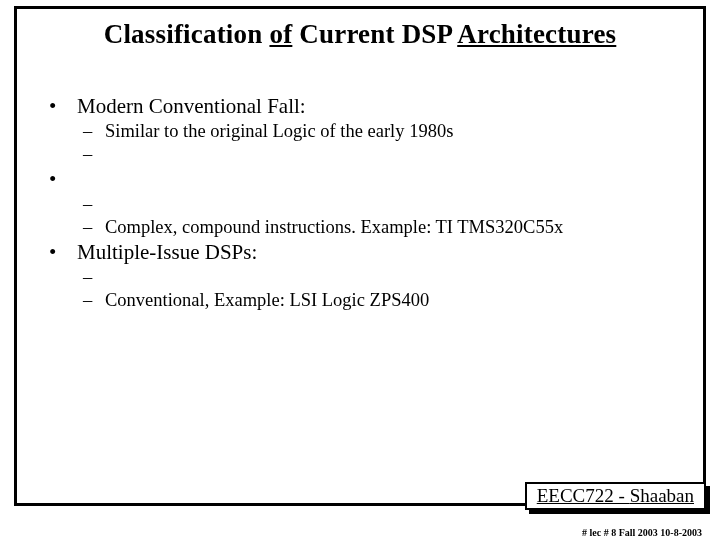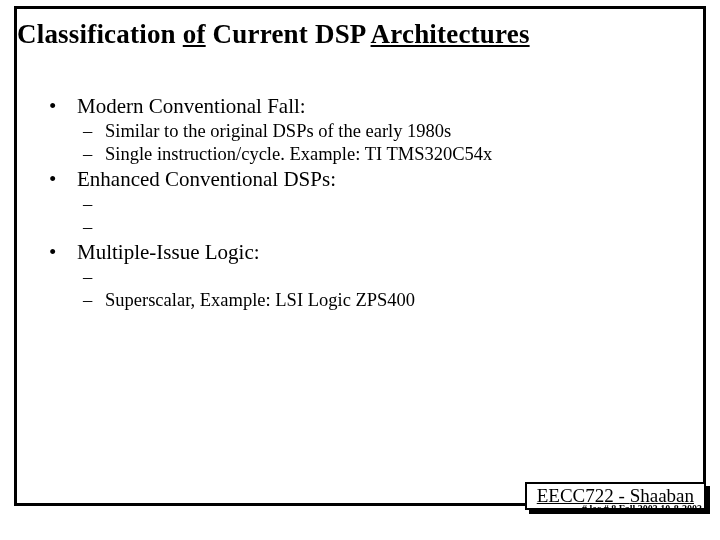--- a/index.html
+++ b/index.html
@@ -12,21 +12,21 @@
     }
     .slide-border {
       position: absolute;
       top: 6px; left: 14px;
       width: 692px;
       height: 500px;
       border: 3px solid #000;
       background: #fff;
     }
     .title {
-      text-align: left;
+      text-align: center;
       font-size: 27px;
       font-weight: bold;
       margin-top: 10px;
       letter-spacing: 0.2px;
     }
     .title .u { text-decoration: underline; }
     .content {
       margin-top: 44px;
       padding-left: 30px;
     }
@@ -67,21 +67,21 @@
     .footer-inner {
       border: 2px solid #000;
       padding: 1px 10px 1px 10px;
       font-size: 19px;
       position: relative;
       background: #fff;
     }
     .footer-inner .u { text-decoration: underline; }
     .subfooter {
       position: absolute;
-      bottom: 26px;
+      bottom: 2px;
       right: 18px;
       font-size: 10px;
       font-weight: bold;
       margin-left: 20px;
     }
   </style>
 </head>
 <body>
 
 <div class="slide-border">
@@ -89,48 +89,47 @@
     <span>Classification </span><span class="u">of</span><span> Current DSP </span><span class="u">Architectures</span>
   </div>
 
   <div class="content">
     <div class="l1">
       <span class="bullet">•</span>
       <span>Modern Conventional Fall:</span>
     </div>
     <div class="l2">
       <span class="dash">–</span>
-      <span>Similar to the original DSPs of the early 1980s</span>
-    </div>
-    <div class="l2">
-      <span class="dash">–</span>
-      <span>Single instruction/cycle.  Example:  TI TMS320C54x</span>
-    </div>
-
-    <div class="l1">
-      <span class="bullet">•</span>
-      <span>Enhanced Conventional DSPs:</span>
-    </div>
-    <div class="l2">
-      <span class="dash">–</span>
+      <span>Similar to the original Logic of the early 1980s</span>
     </div>
     <div class="l2">
       <span class="dash">–</span>
     </div>
 
     <div class="l1">
       <span class="bullet">•</span>
-      <span>Multiple-Issue Logic:</span>
     </div>
     <div class="l2">
       <span class="dash">–</span>
     </div>
     <div class="l2">
       <span class="dash">–</span>
-      <span>Superscalar,  Example:  LSI Logic ZPS400</span>
+      <span>Complex, compound instructions.  Example:  TI TMS320C55x</span>
+    </div>
+
+    <div class="l1">
+      <span class="bullet">•</span>
+      <span>Multiple-Issue DSPs:</span>
+    </div>
+    <div class="l2">
+      <span class="dash">–</span>
+    </div>
+    <div class="l2">
+      <span class="dash">–</span>
+      <span>Conventional,  Example:  LSI Logic ZPS400</span>
     </div>
   </div>
 </div>
 
 <div class="footer-box">
   <div class="footer-shadow"></div>
   <div class="footer-inner">
     <span class="u">EECC722 - </span><span class="u">Shaaban</span>
   </div>
 </div>

